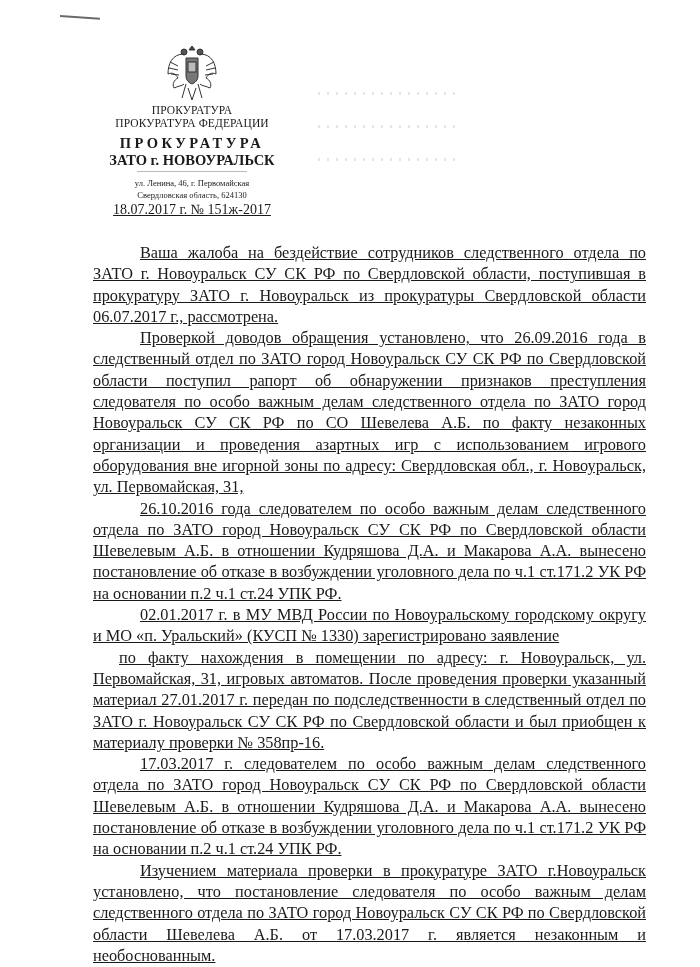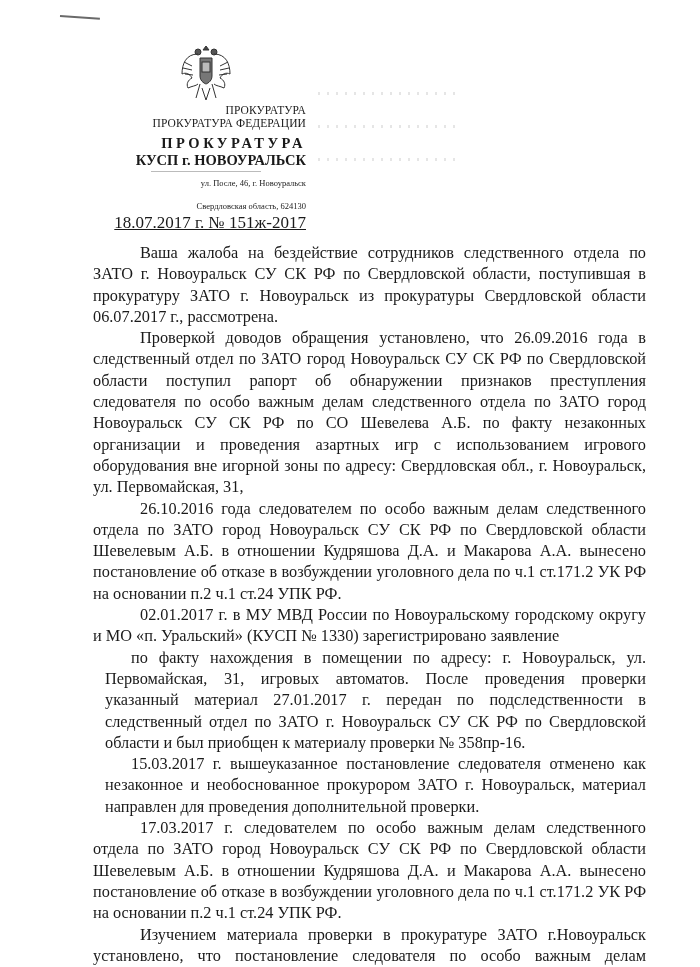--- a/index.html
+++ b/index.html
@@ -1,34 +1,34 @@
 <!DOCTYPE html>
 <html><head>
 <meta charset="utf-8">
 <style>
   html, body { margin:0; padding:0; background:#ffffff; }
   body { width:700px; height:967px; position:relative; overflow:hidden;
          font-family:"Liberation Serif", "DejaVu Serif", serif; color:#1a1a1a; }
   .scan-mark { position:absolute; left:60px; top:15px; width:40px; height:2px;
                background:#6a6a6a; transform:rotate(4deg); transform-origin:left center; }
-  .letterhead { position:absolute; left:106px; top:40px; width:200px; text-align:right; }
+  .letterhead { position:absolute; left:92px; top:40px; width:200px; text-align:center; }
   .emblem { display:block; margin:0 auto; width:56px; height:64px; }
   .lh-line { font-size:11.5px; line-height:13px; letter-spacing:0.1px; }
   .lh-big { font-weight:bold; font-size:14.5px; line-height:17px; }
   .lh-spaced { letter-spacing:3.5px; margin-top:5px; }
   .lh-addr { font-size:8.5px; line-height:10px; margin-top:6px; }
-  .lh-ref { font-size:17px; text-decoration:underline; margin-top:2px; }
+  .lh-ref { font-size:14px; text-decoration:underline; margin-top:2px; }
   .lh-rule { width:110px; height:1px; background:#bbb; margin:2px auto; }
   .redacted { position:absolute; left:318px; top:92px; width:140px; }
   .redacted div { height:3px; margin-bottom:30px; opacity:0.25;
                   background:repeating-linear-gradient(90deg,#999 0 2px,transparent 2px 9px); }
   .body-text { position:absolute; left:93px; top:242px; width:553px;
                font-size:16.3px; line-height:21.3px; text-align:justify; }
-  .body-text p { margin:0; text-indent:47px; }
-  .body-text p.pre { text-indent:26px;margin-left:12px; }
+  .body-text p { margin:0; text-indent:47px;text-decoration:underline; }
+  .body-text p.pre { text-indent:26px; }
 </style>
 </head>
 <body>
 
 <div class="scan-mark"></div>
 
 <div class="letterhead">
   <svg class="emblem" viewBox="0 0 56 64">
     <g fill="none" stroke="#333" stroke-width="1">
       <path d="M28 6 l-3 4 h6 z" fill="#444"></path>
@@ -38,35 +38,34 @@
       <path d="M36 14 C48 14 52 24 52 34 C48 32 44 34 42 38 C46 40 48 44 46 48 C42 46 38 46 36 44"></path>
       <path d="M6 22 L14 26 M5 28 L14 30 M7 34 L15 35 M50 22 L42 26 M51 28 L42 30 M49 34 L41 35"></path>
       <path d="M22 18 h12 v18 c0 6 -6 8 -6 8 c0 0 -6 -2 -6 -8 z" fill="#777"></path>
       <rect x="24" y="22" width="8" height="10" fill="#bbb"></rect>
       <path d="M22 44 L18 58 M34 44 L38 58 M24 48 L28 60 L32 48"></path>
     </g>
   </svg>
   <div class="lh-line">ПРОКУРАТУРА</div>
   <div class="lh-line">ПРОКУРАТУРА ФЕДЕРАЦИИ</div>
   <div class="lh-big lh-spaced">ПРОКУРАТУРА</div>
-  <div class="lh-big">КУСП г. НОВОУРАЛЬСК</div>
+  <div class="lh-big">ЗАТО г. НОВОУРАЛЬСК</div>
   <div class="lh-rule"></div>
-  <div class="lh-addr">ул. После, 46,  г. Новоуральск</div>
-  <div class="lh-addr" style="margin-top:13px">Свердловская область, 624130</div>
+  <div class="lh-addr">ул. Ленина, 46,  г. Первомайская</div>
+  <div class="lh-addr" style="margin-top:2px">Свердловская область, 624130</div>
   <div class="lh-ref">18.07.2017 г. № 151ж-2017</div>
 </div>
 
 <div class="redacted">
   <div></div>
     <div></div>
     <div></div>
 </div>
 
 <div class="body-text">
   <p>Ваша жалоба на бездействие сотрудников следственного отдела по ЗАТО г. Новоуральск СУ СК РФ по Свердловской области, поступившая в прокуратуру ЗАТО г. Новоуральск из прокуратуры Свердловской области 06.07.2017 г., рассмотрена.</p>
   <p>Проверкой доводов обращения установлено, что 26.09.2016 года в следственный отдел по ЗАТО город Новоуральск СУ СК РФ по Свердловской области поступил рапорт об обнаружении признаков преступления следователя по особо важным делам следственного отдела по ЗАТО город Новоуральск СУ СК РФ по СО Шевелева А.Б. по факту незаконных организации и проведения азартных игр с использованием игрового оборудования вне игорной зоны по адресу: Свердловская обл., г. Новоуральск, ул. Первомайская, 31,</p>
   <p>26.10.2016 года следователем по особо важным делам следственного отдела по ЗАТО город Новоуральск СУ СК РФ по Свердловской области Шевелевым А.Б. в отношении Кудряшова Д.А. и Макарова А.А. вынесено постановление об отказе в возбуждении уголовного дела по ч.1 ст.171.2 УК РФ на основании п.2 ч.1 ст.24 УПК РФ.</p>
   <p>02.01.2017 г. в МУ МВД России по Новоуральскому городскому округу и МО «п. Уральский» (КУСП № 1330) зарегистрировано заявление</p>
   <p class="pre">по факту нахождения в помещении по адресу: г. Новоуральск, ул. Первомайская, 31, игровых автоматов. После проведения проверки указанный материал 27.01.2017 г. передан по подследственности в следственный отдел по ЗАТО г. Новоуральск СУ СК РФ по Свердловской области и был приобщен к материалу проверки № 358пр-16.</p>
-  <p class="pre">15.03.2017 г. вышеуказанное постановление следователя отменено как незаконное и необоснованное прокурором ЗАТО г. Новоуральск, материал направлен для проведения дополнительной проверки.</p>
   <p>17.03.2017 г. следователем по особо важным делам следственного отдела по ЗАТО город Новоуральск СУ СК РФ по Свердловской области Шевелевым А.Б. в отношении Кудряшова Д.А. и Макарова А.А. вынесено постановление об отказе в возбуждении уголовного дела по ч.1 ст.171.2 УК РФ на основании п.2 ч.1 ст.24 УПК РФ.</p>
   <p>Изучением материала проверки в прокуратуре ЗАТО г.Новоуральск установлено, что постановление следователя по особо важным делам следственного отдела по ЗАТО город Новоуральск СУ СК РФ по Свердловской области Шевелева А.Б. от 17.03.2017 г. является незаконным и необоснованным.</p>
 </div>
 
 </body></html>

